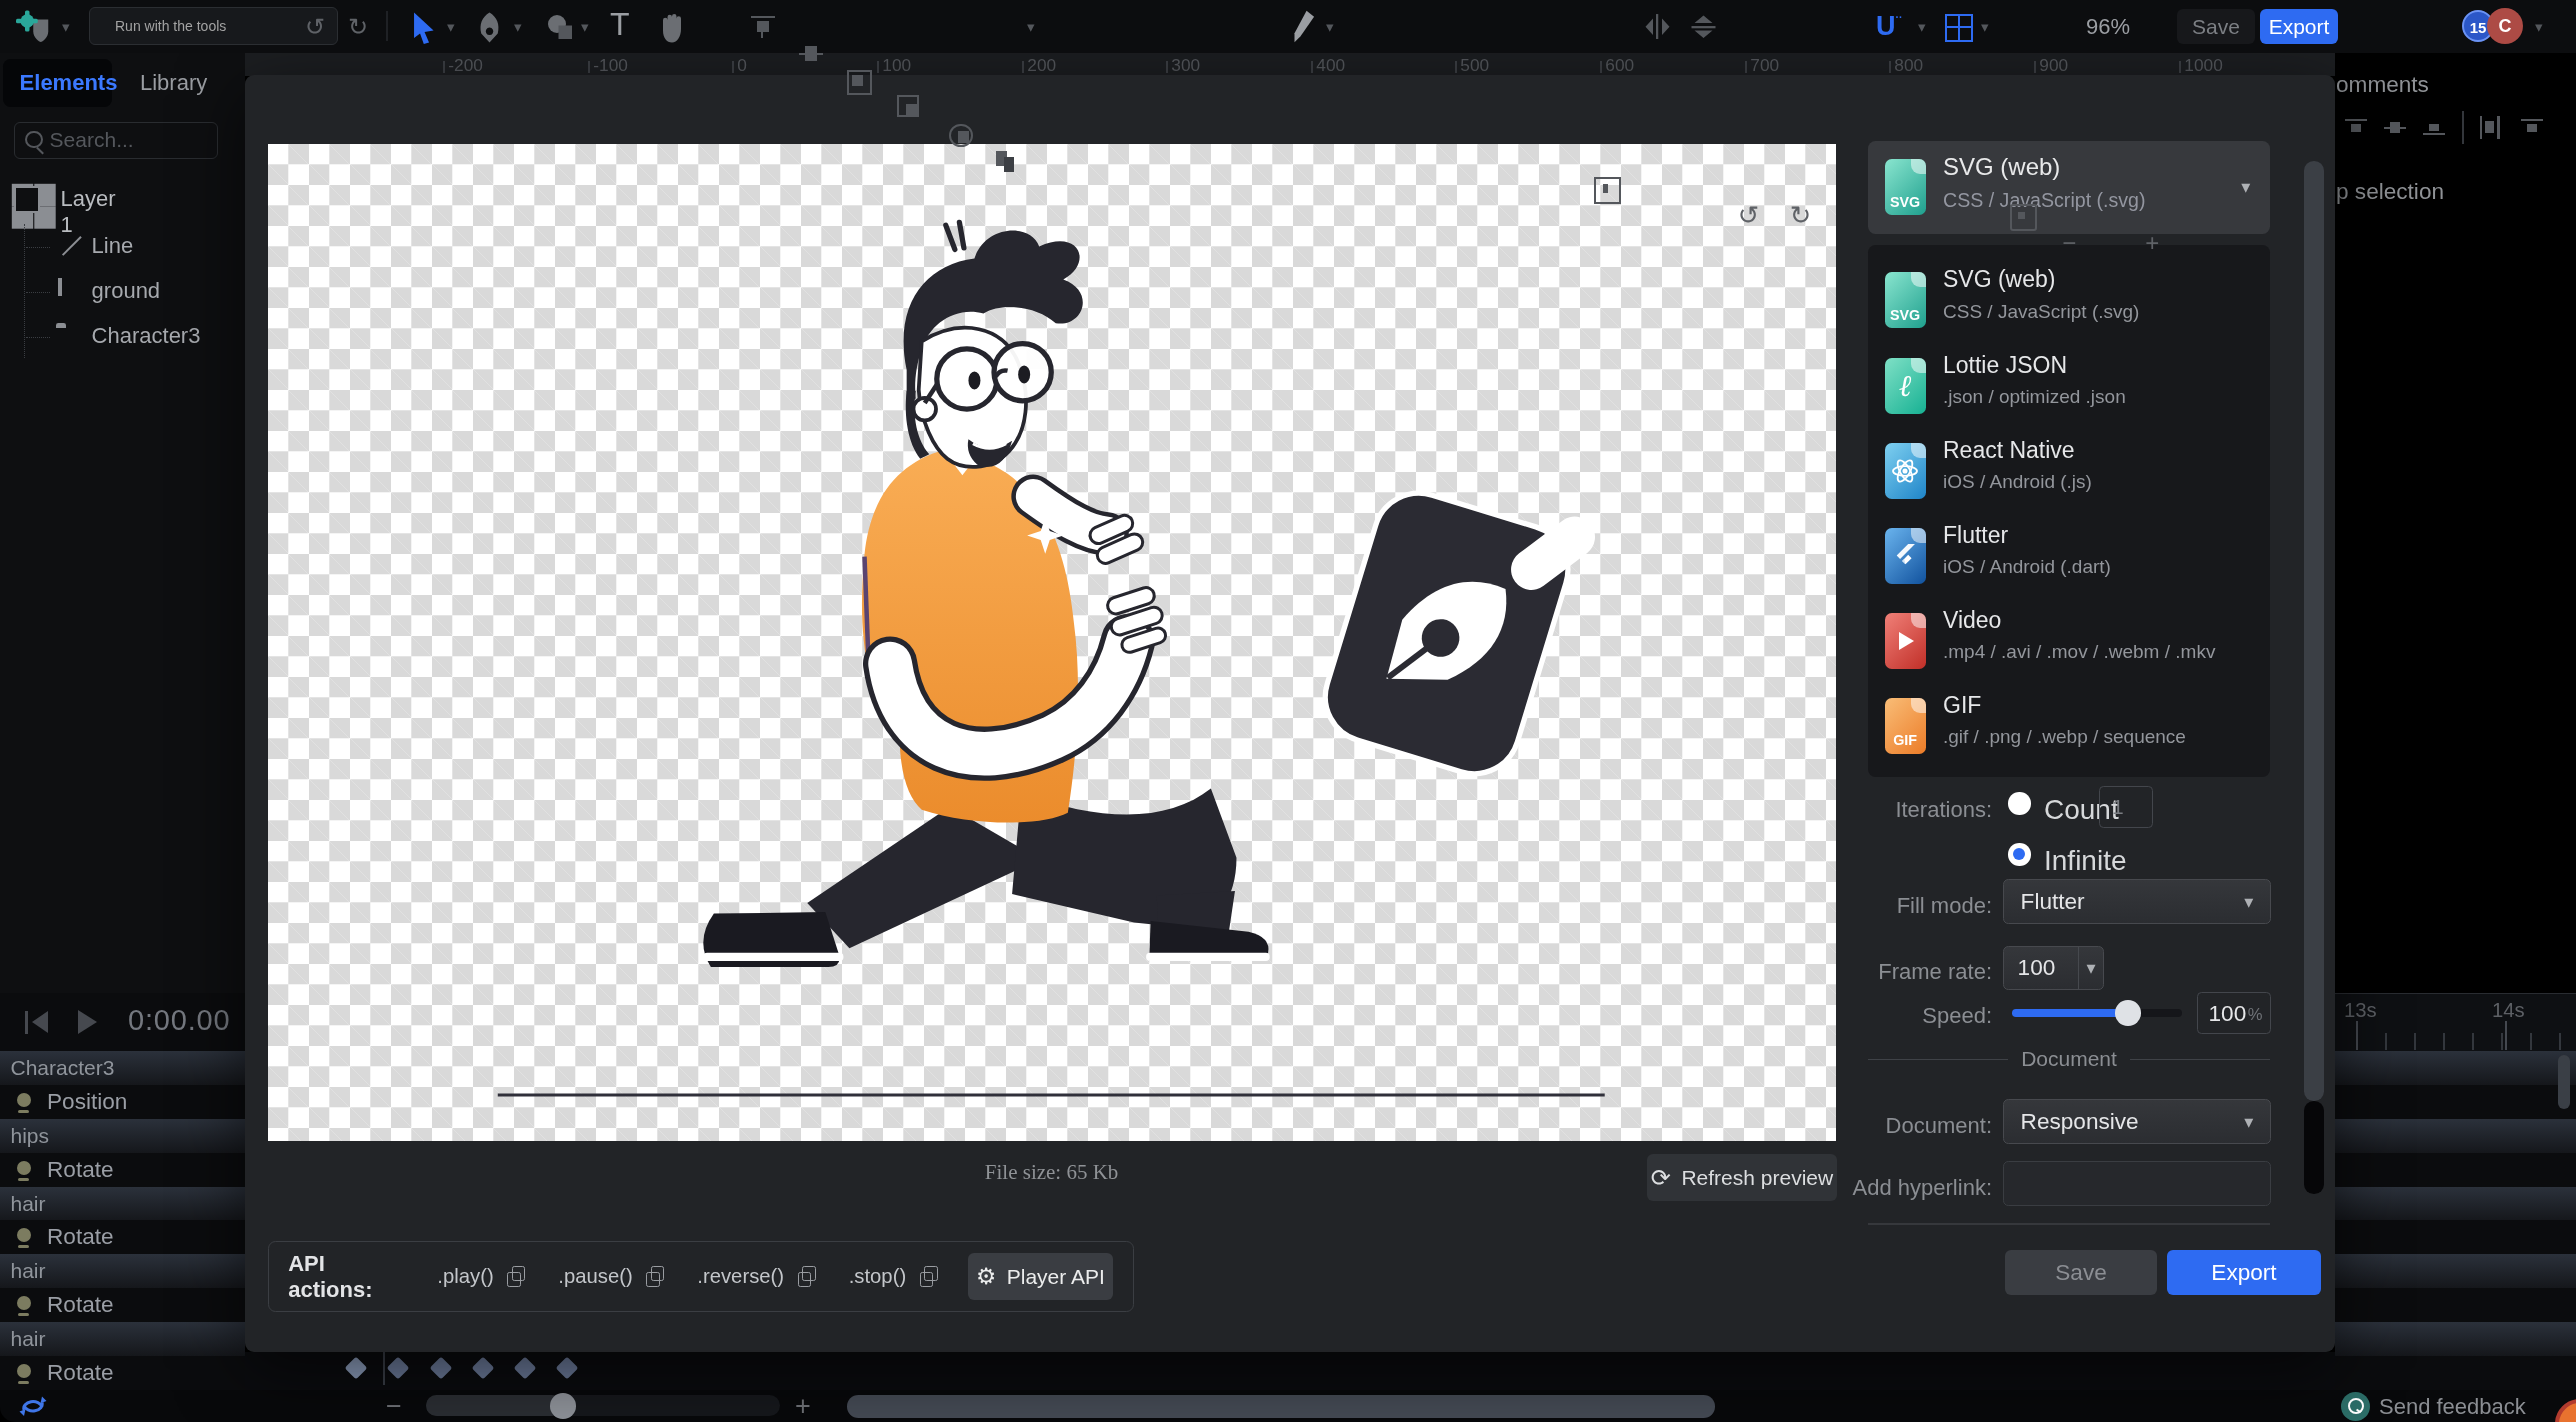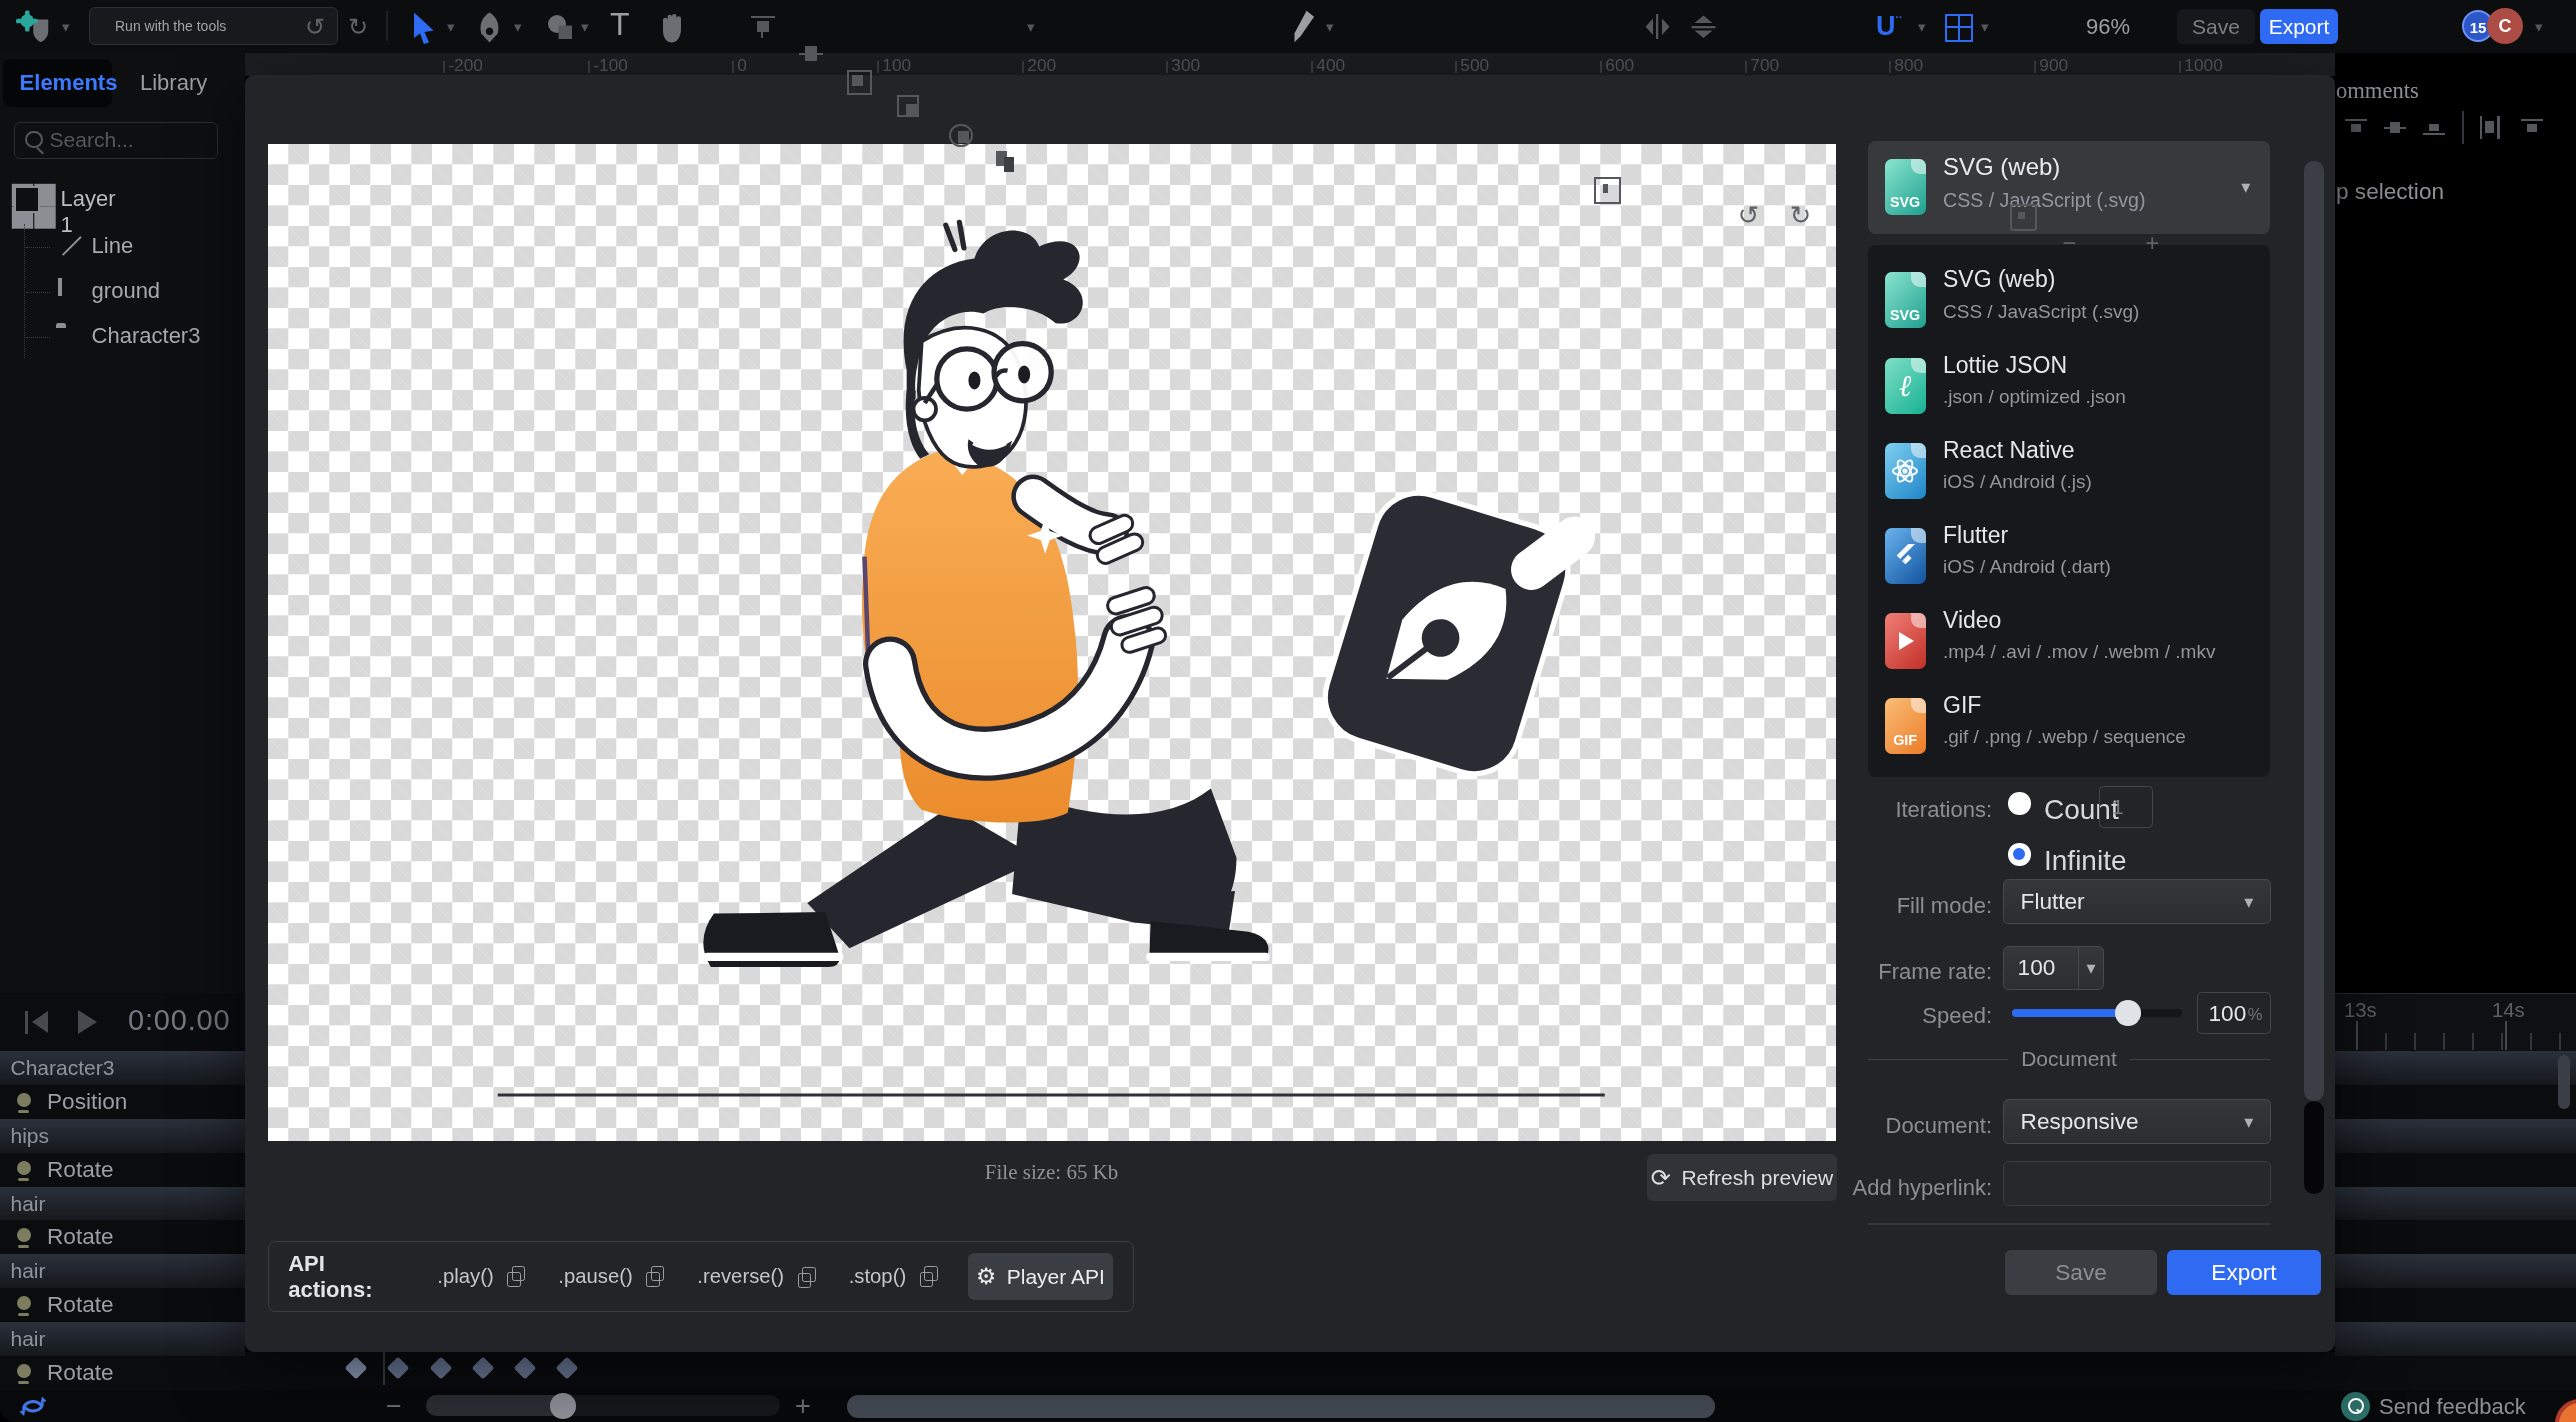--- a/index.html
+++ b/index.html
@@ -285,21 +285,21 @@
       <span class="abs tree-lbl" style="left:78px;top:9px;">ground</span>
     </div>
     <div style="position:relative;height:45px;">
       <span class="abs dotted-h" style="left:12px;top:22.6px;width:24px;"></span>
       <span class="abs folder" style="left:42px;top:13.6px;"></span>
       <span class="abs tree-lbl" style="left:78px;top:9px;">Character3</span>
     </div>
   </div>
 </div>
 
-<div class="abs rp-txt" style="left:2336px;top:78px;font-family:Liberation Serif, serif;">omments</div>
+<div class="abs rp-txt" style="left:2336px;top:72px;">omments</div>
 <div class="abs" style="left:2343px;top:125px;z-index:4;">
   <span class="abs mi" style="left:0;top:-10.5px;"><i style="left:1.5px;top:4.5px;width:22.6px;height:2.3px;"></i><i style="left:7.5px;top:9.8px;width:10.5px;height:7.5px;"></i></span>
   <span class="abs mi" style="left:39px;top:-10.5px;"><i style="left:1.5px;top:12px;width:22.6px;height:2.3px;"></i><i style="left:7.5px;top:7.5px;width:10.5px;height:10.5px;"></i></span>
   <span class="abs mi" style="left:78px;top:-10.5px;"><i style="left:1.5px;top:18px;width:22.6px;height:2.3px;"></i><i style="left:7.5px;top:9px;width:10.5px;height:7.5px;"></i></span>
   <span class="abs" style="left:119px;top:-13.6px;width:1.5px;height:33px;background:#33363b;"></span>
   <span class="abs mi" style="left:134px;top:-10.5px;"><i style="left:3px;top:1.5px;width:2.3px;height:22.6px;"></i><i style="left:8.3px;top:6.8px;width:9px;height:12px;"></i><i style="left:20.3px;top:1.5px;width:2.3px;height:22.6px;"></i></span>
   <span class="abs mi" style="left:176px;top:-10.5px;"><i style="left:1.5px;top:4.5px;width:22.6px;height:2.3px;"></i><i style="left:7.5px;top:9.8px;width:10.5px;height:7.5px;"></i></span>
 </div>
 <div class="abs rp-txt" style="left:2336px;top:179px;">p selection</div>
 
@@ -482,21 +482,21 @@
     <span style="color:#e3e4e6;font-size:22px;font-weight:bold;">API actions:</span>
     <span id="snips" style="display:flex;align-items:center;gap:33px;">
         <span style="display: inline-flex; align-items: center; gap: 13.6px;">
           <span class="snip">.play()</span>
           <span class="copy"></span>
         </span>
         <span style="display: inline-flex; align-items: center; gap: 13.6px;">
           <span class="snip">.pause()</span>
           <span class="copy"></span>
         </span>
-        <span style="display: inline-flex; align-items: flex-end; gap: 13.6px;">
+        <span style="display: inline-flex; align-items: center; gap: 13.6px;">
           <span class="snip">.reverse()</span>
           <span class="copy"></span>
         </span>
         <span style="display: inline-flex; align-items: center; gap: 13.6px;">
           <span class="snip">.stop()</span>
           <span class="copy"></span>
         </span>
       </span>
     <span id="player-api-btn" style="display:flex;align-items:center;justify-content:center;gap:10.5px;margin-left:auto;">
       <span style="font-size:22.6px;">⚙</span>

